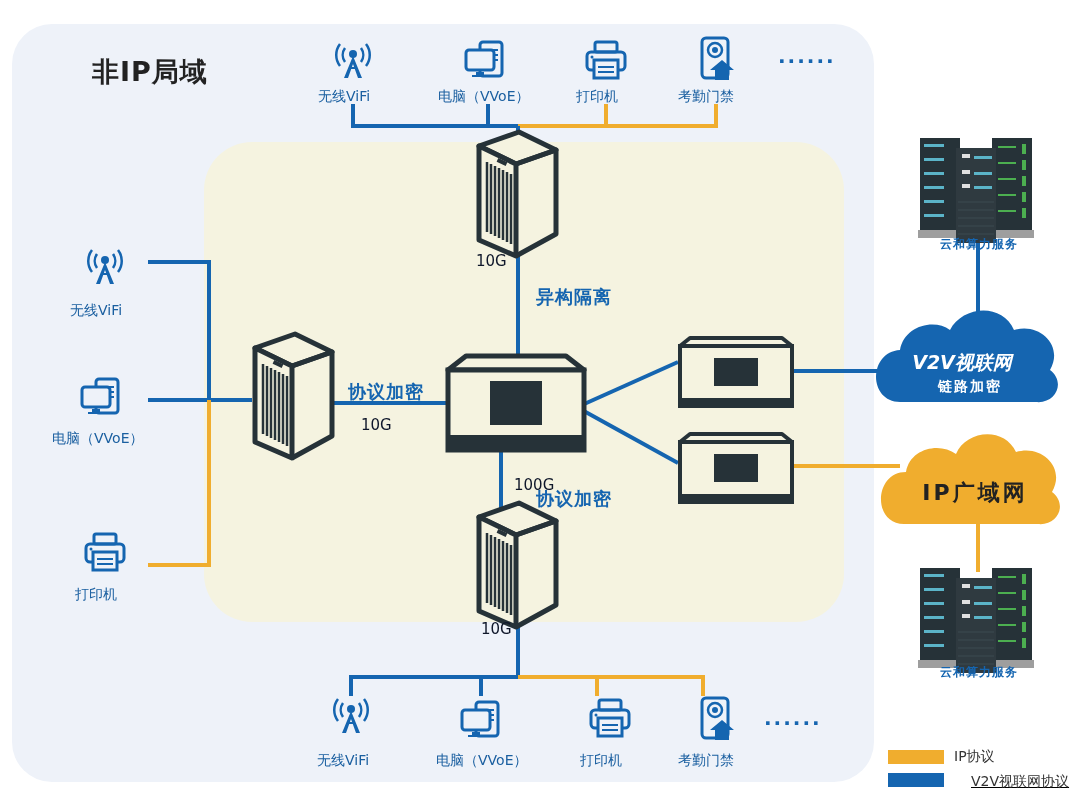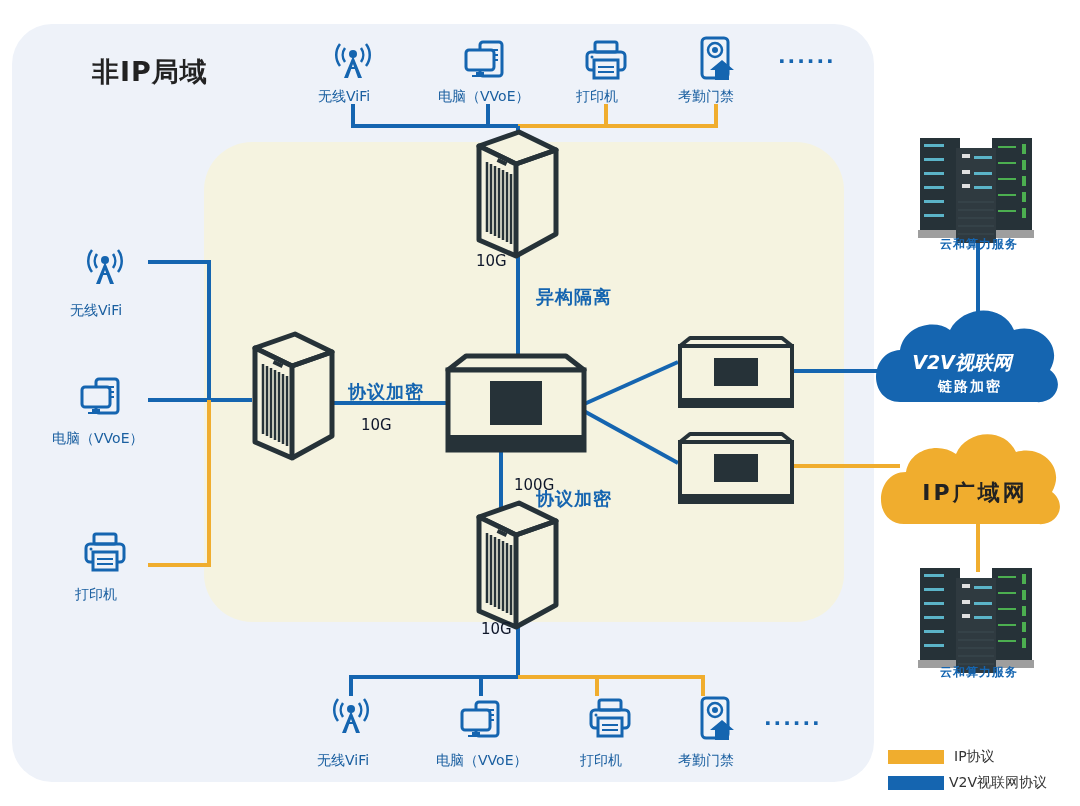--- a/index.html
+++ b/index.html
@@ -231,17 +231,17 @@
 <div class="abs cloud-text-dark" style="left:900px;top:478px;width:150px;">IP广域网</div>
 
 <div class="abs lbl-cloudsvc" style="left:914px;top:236px;width:130px;text-align:center;">云和算力服务</div>
 <div class="abs lbl-cloudsvc" style="left:914px;top:664px;width:130px;text-align:center;">云和算力服务</div>
 
 <div class="abs" style="left:888px;top:727px;margin-top:20px;">
   <div style="display:flex;align-items:center;gap:10px;height:20px;">
     <div class="legend-swatch" style="background:#f0ad2e;"></div>
     <span class="legend-text">IP协议</span>
   </div>
-  <div style="display:flex;align-items:center;gap:5px;height:20px;margin-top:6px;">
+  <div style="display:flex;gap:27px;height:20px;margin-top:6px;text-decoration:underline;">
     <div class="legend-swatch" style="background:#1565b0;"></div>
     <span class="legend-text">V2V视联网协议</span>
   </div>
 </div>
 
 </body></html>

